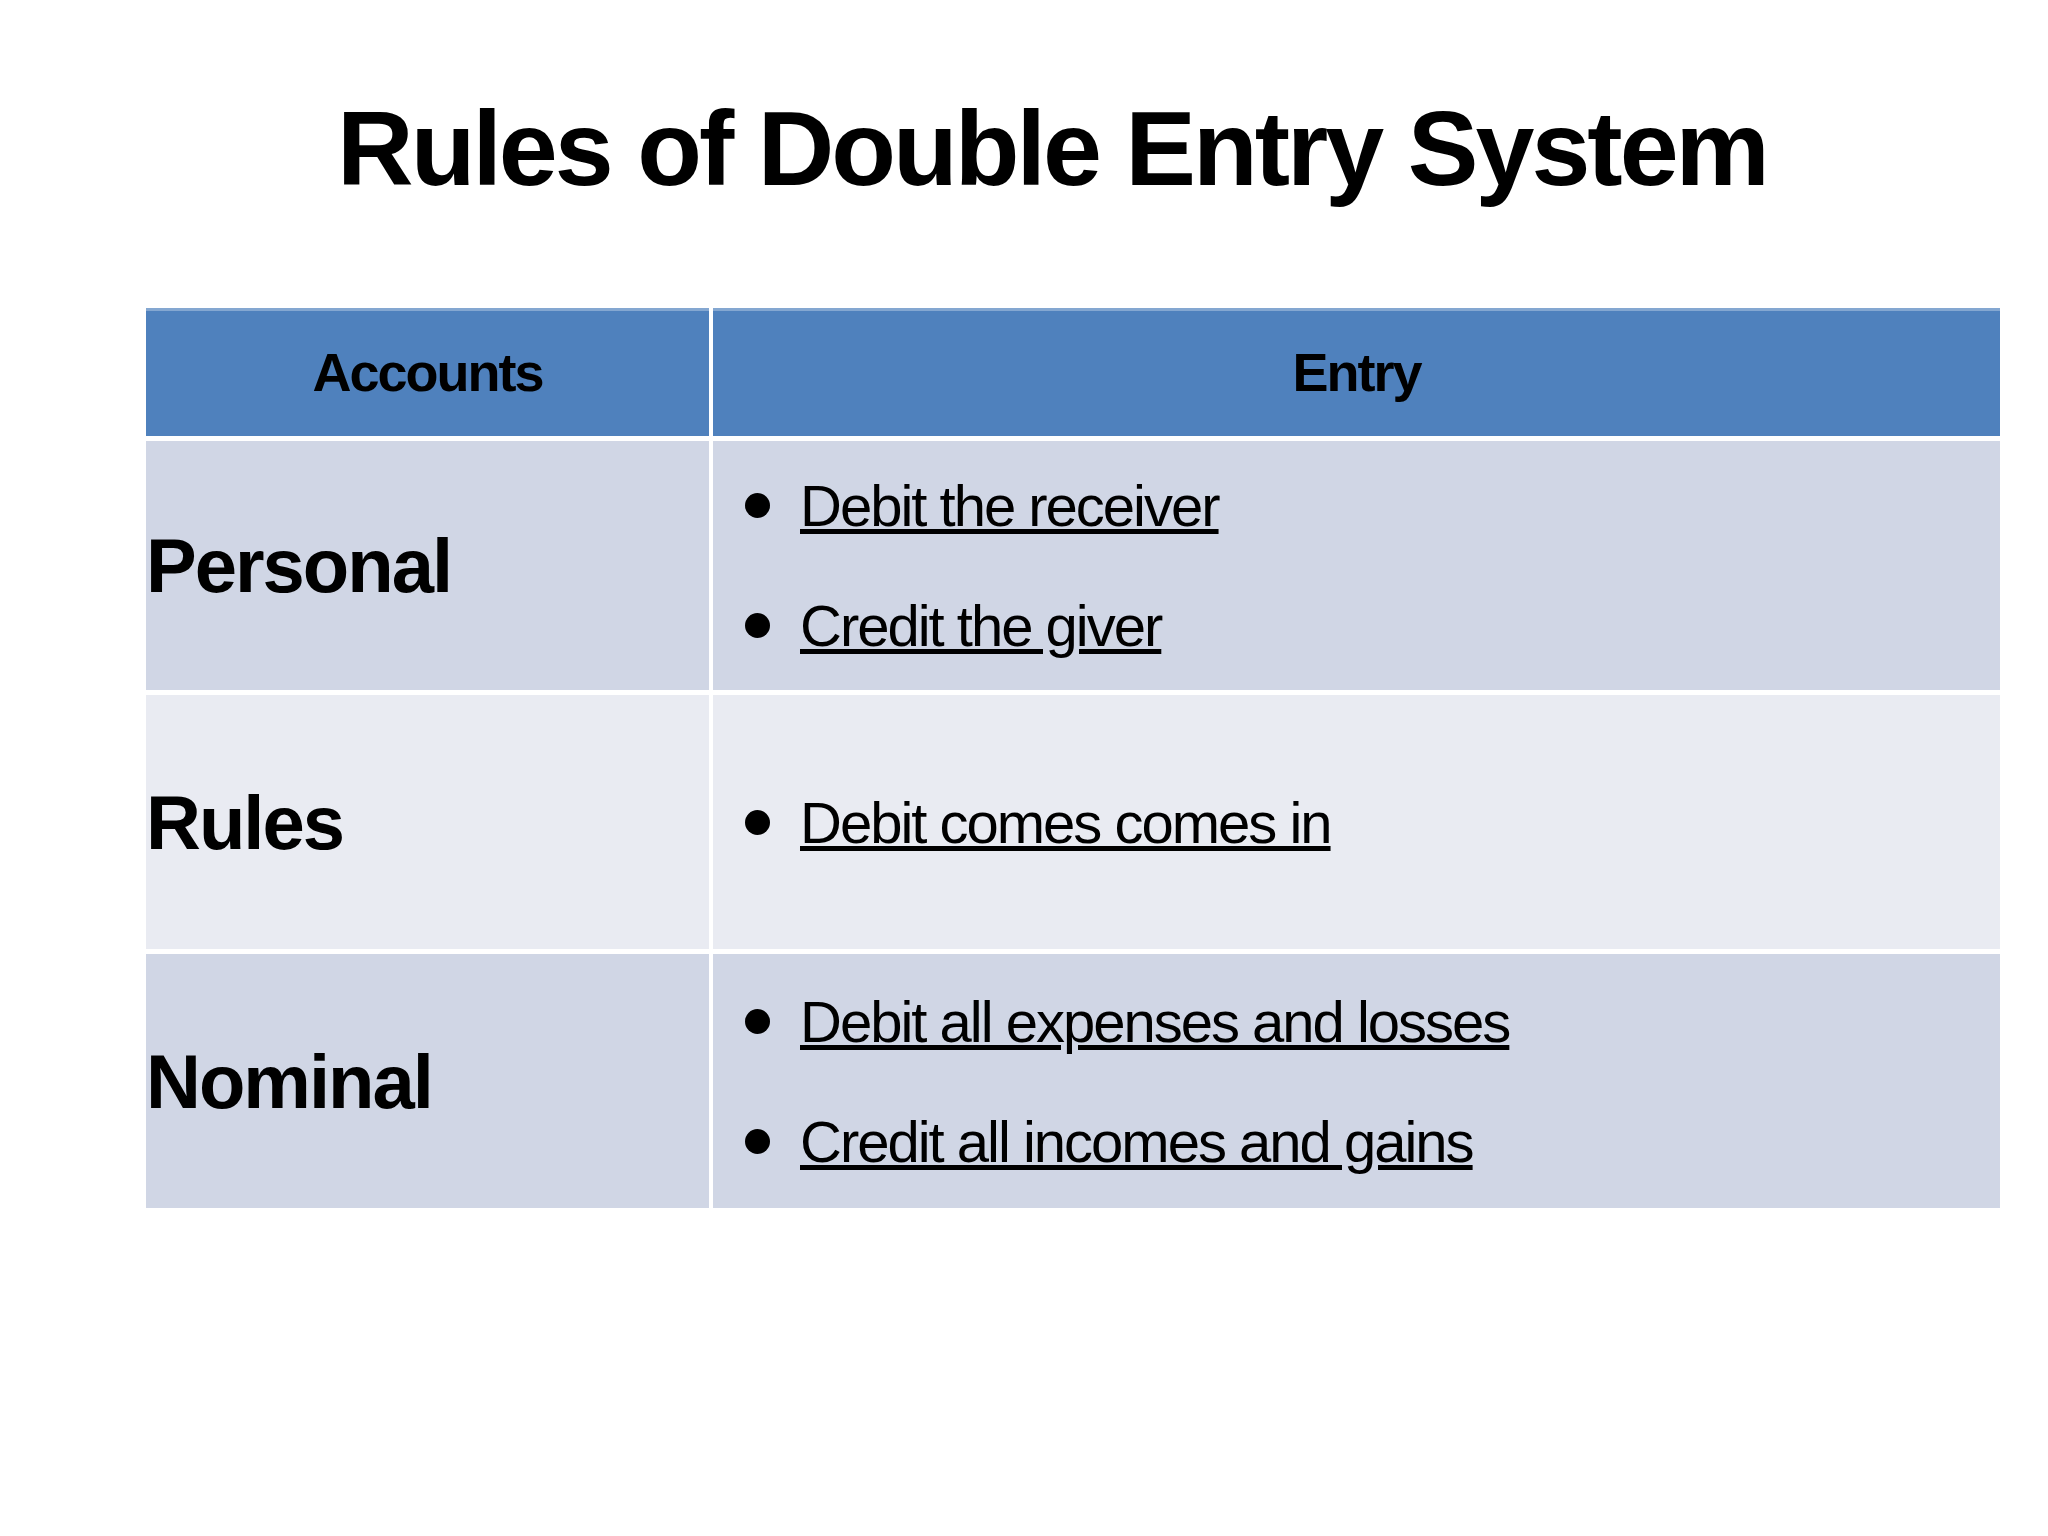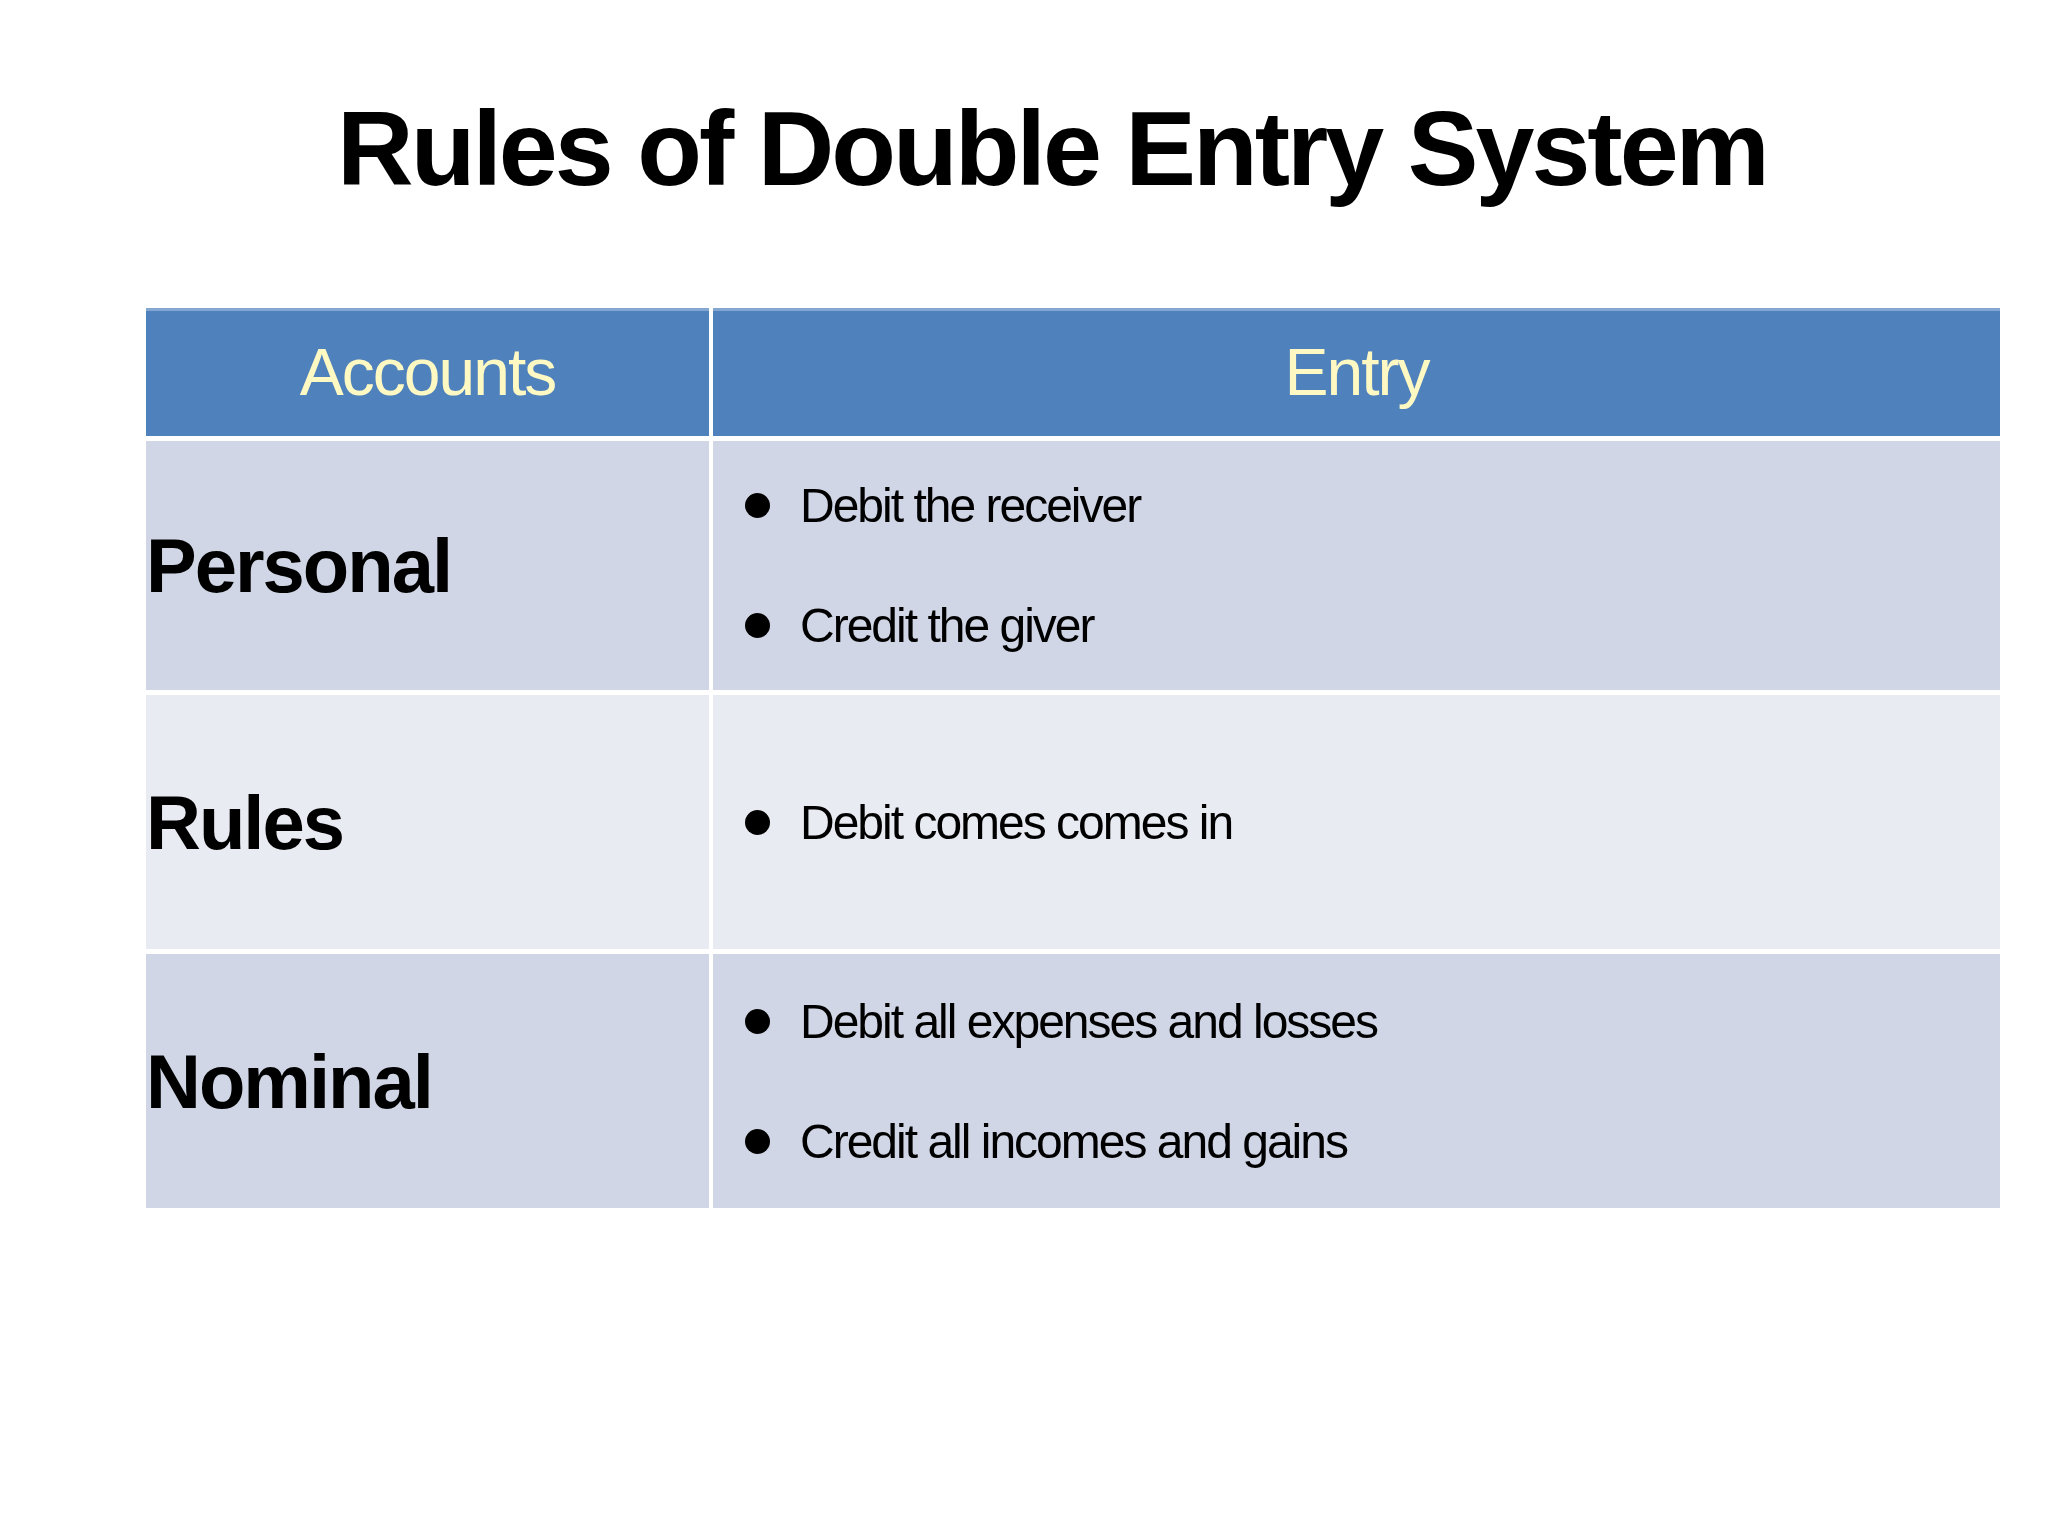--- a/index.html
+++ b/index.html
@@ -39,23 +39,23 @@
     grid-template-rows: 128px 249px 254px 254px;
     column-gap: 4px;
     row-gap: 5px;
   }
   .cell {
     box-sizing: border-box;
   }
   .header-cell {
     background: #4F81BD;
     box-shadow: inset 0 3px 0 rgba(255,255,255,0.30);
-    color: #fef9c3;
-    font-weight: 400;
-    font-size: 66px;
+    color: #000000;
+    font-weight: 700;
+    font-size: 54px;
     letter-spacing: -2px;
     display: flex;
     align-items: center;
     justify-content: center;
   }
   .row-odd  { background: #D0D6E5; }
   .row-even { background: #E9EBF2; }
   .account-cell {
     display: flex;
     align-items: center;
@@ -78,24 +78,25 @@
   .bullet-dot {
     flex: 0 0 auto;
     width: 25px;
     height: 25px;
     border-radius: 50%;
     background: #000000;
     margin-left: 32px;
     margin-right: 30px;
   }
   .bullet-text {
-    font-size: 48px;
+    font-size: 58px;
     letter-spacing: -2px;
     color: #000000;
     white-space: nowrap;
+    text-decoration: underline;
   }
 </style>
 </head>
 <body>
 
 <div class="slide">
 
   <div class="slide-title">Rules of Double Entry System</div>
 
   <div class="acct-table">

